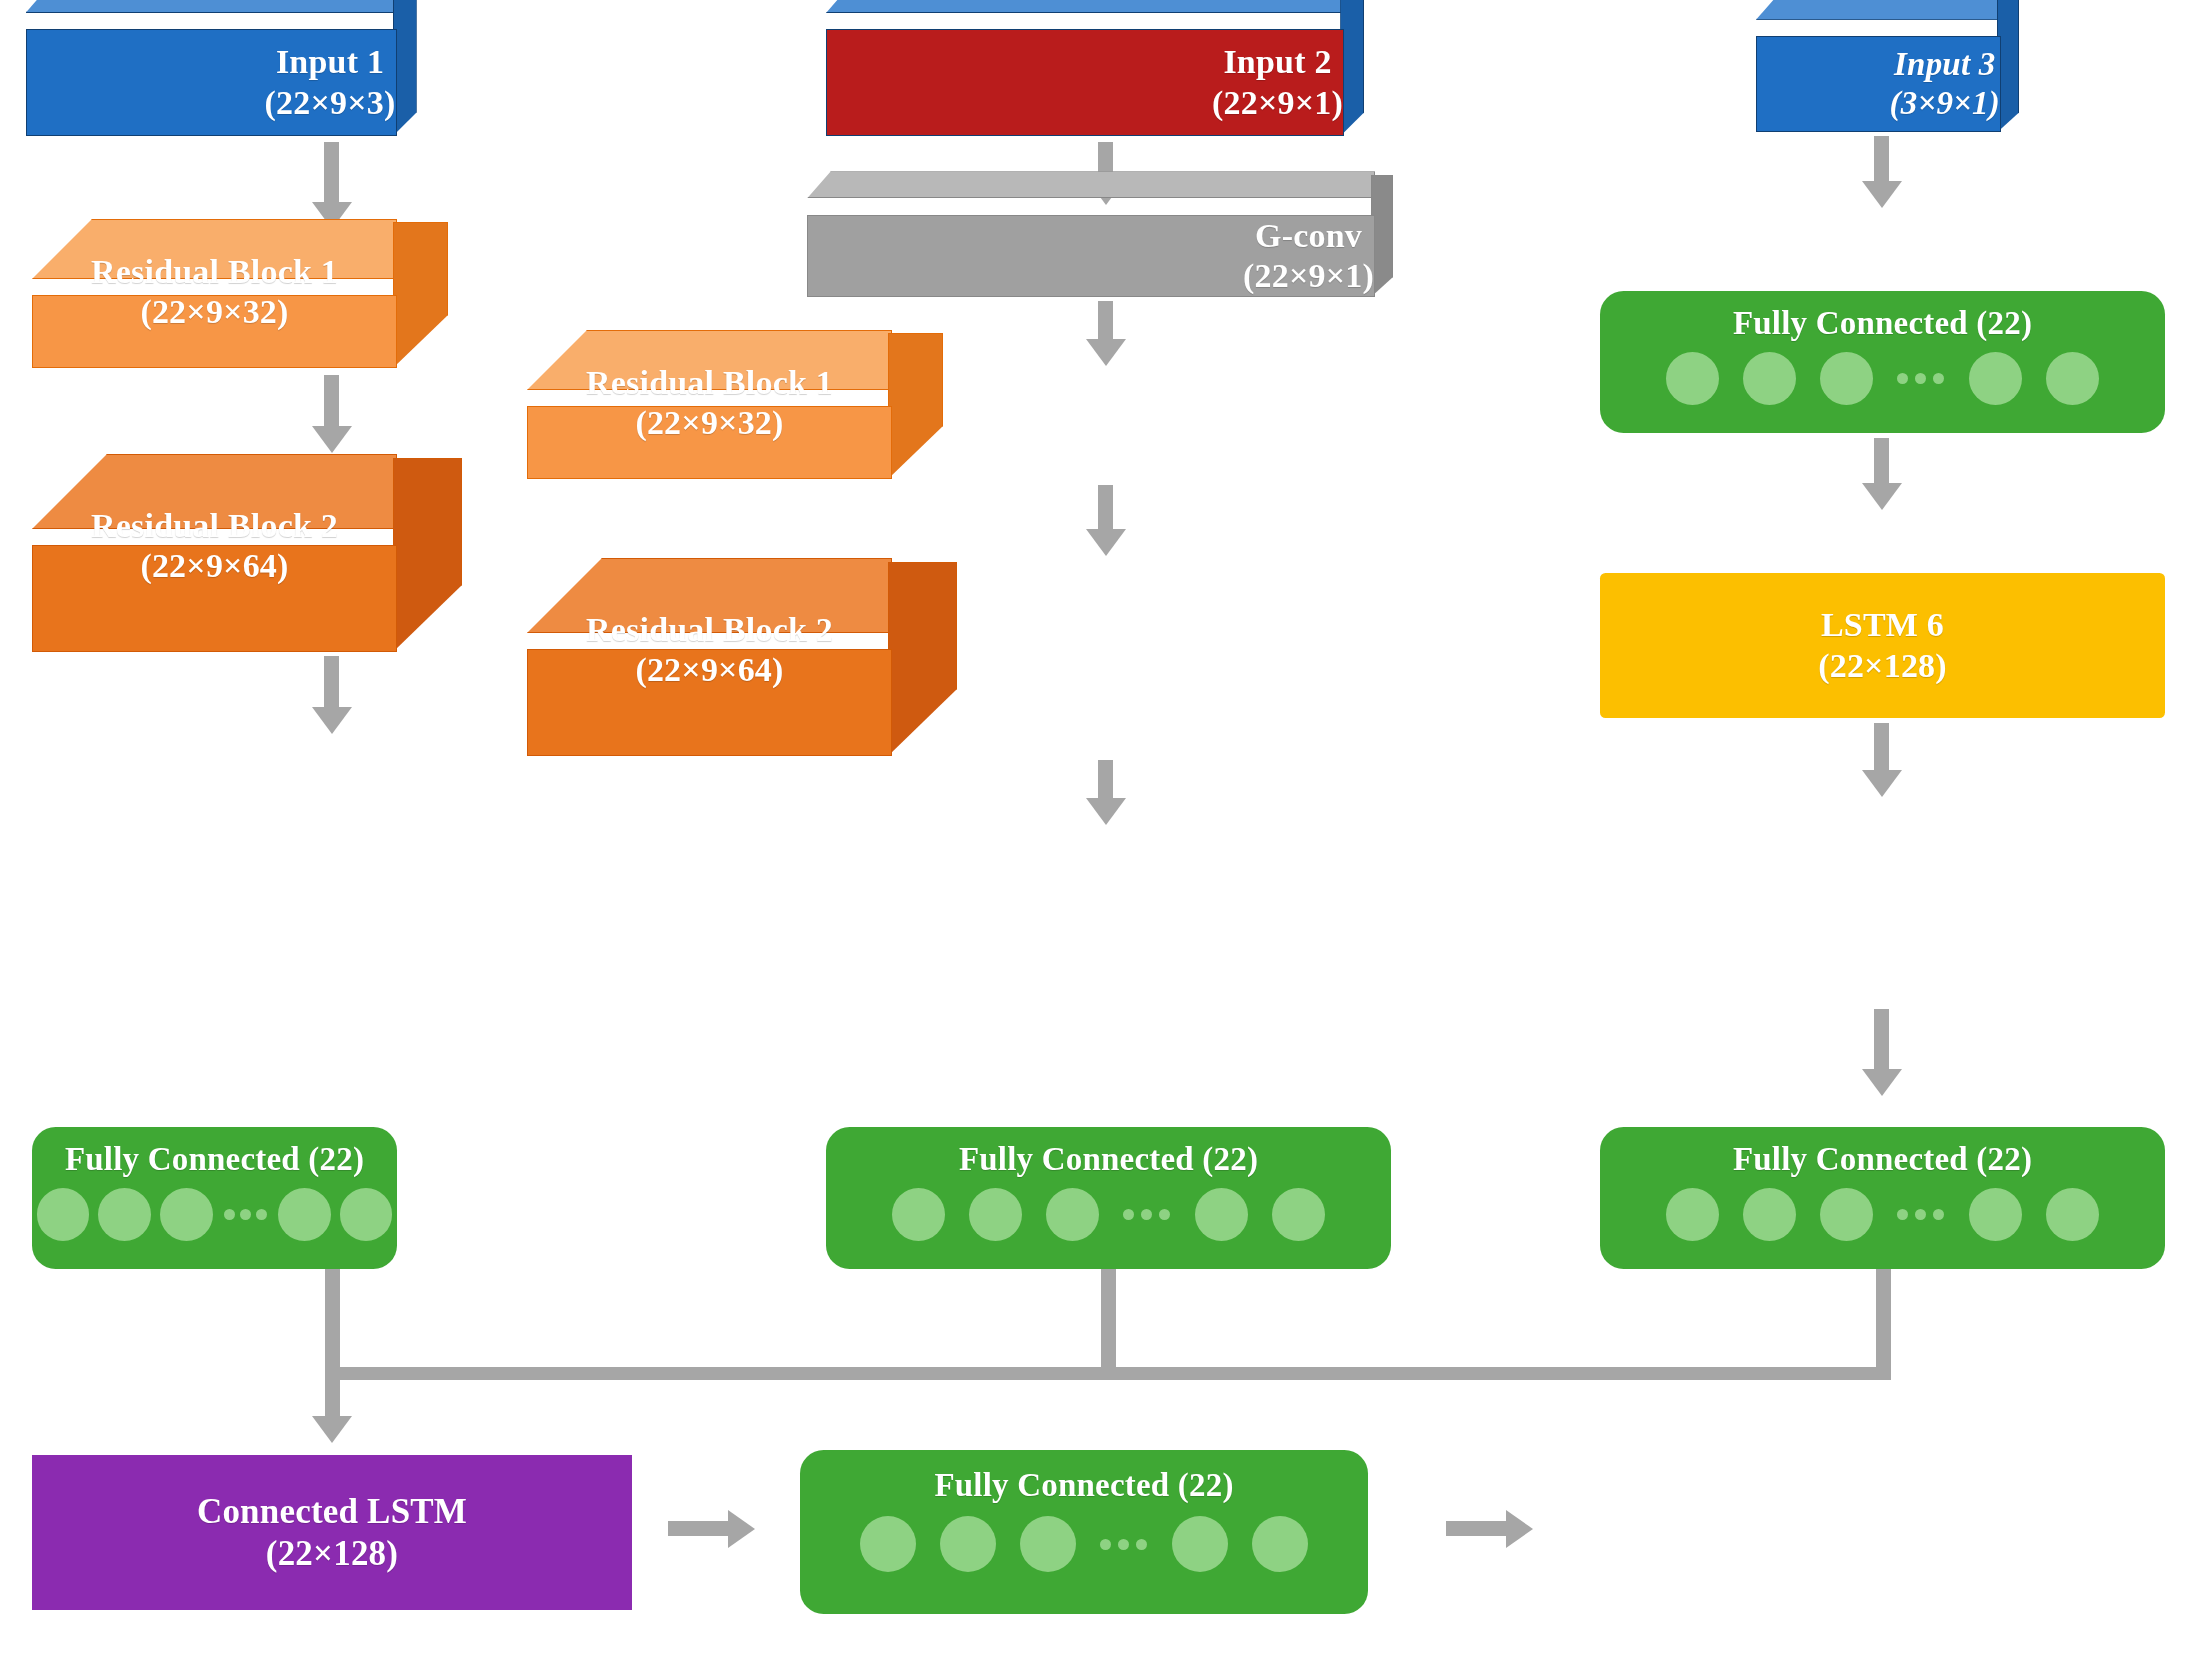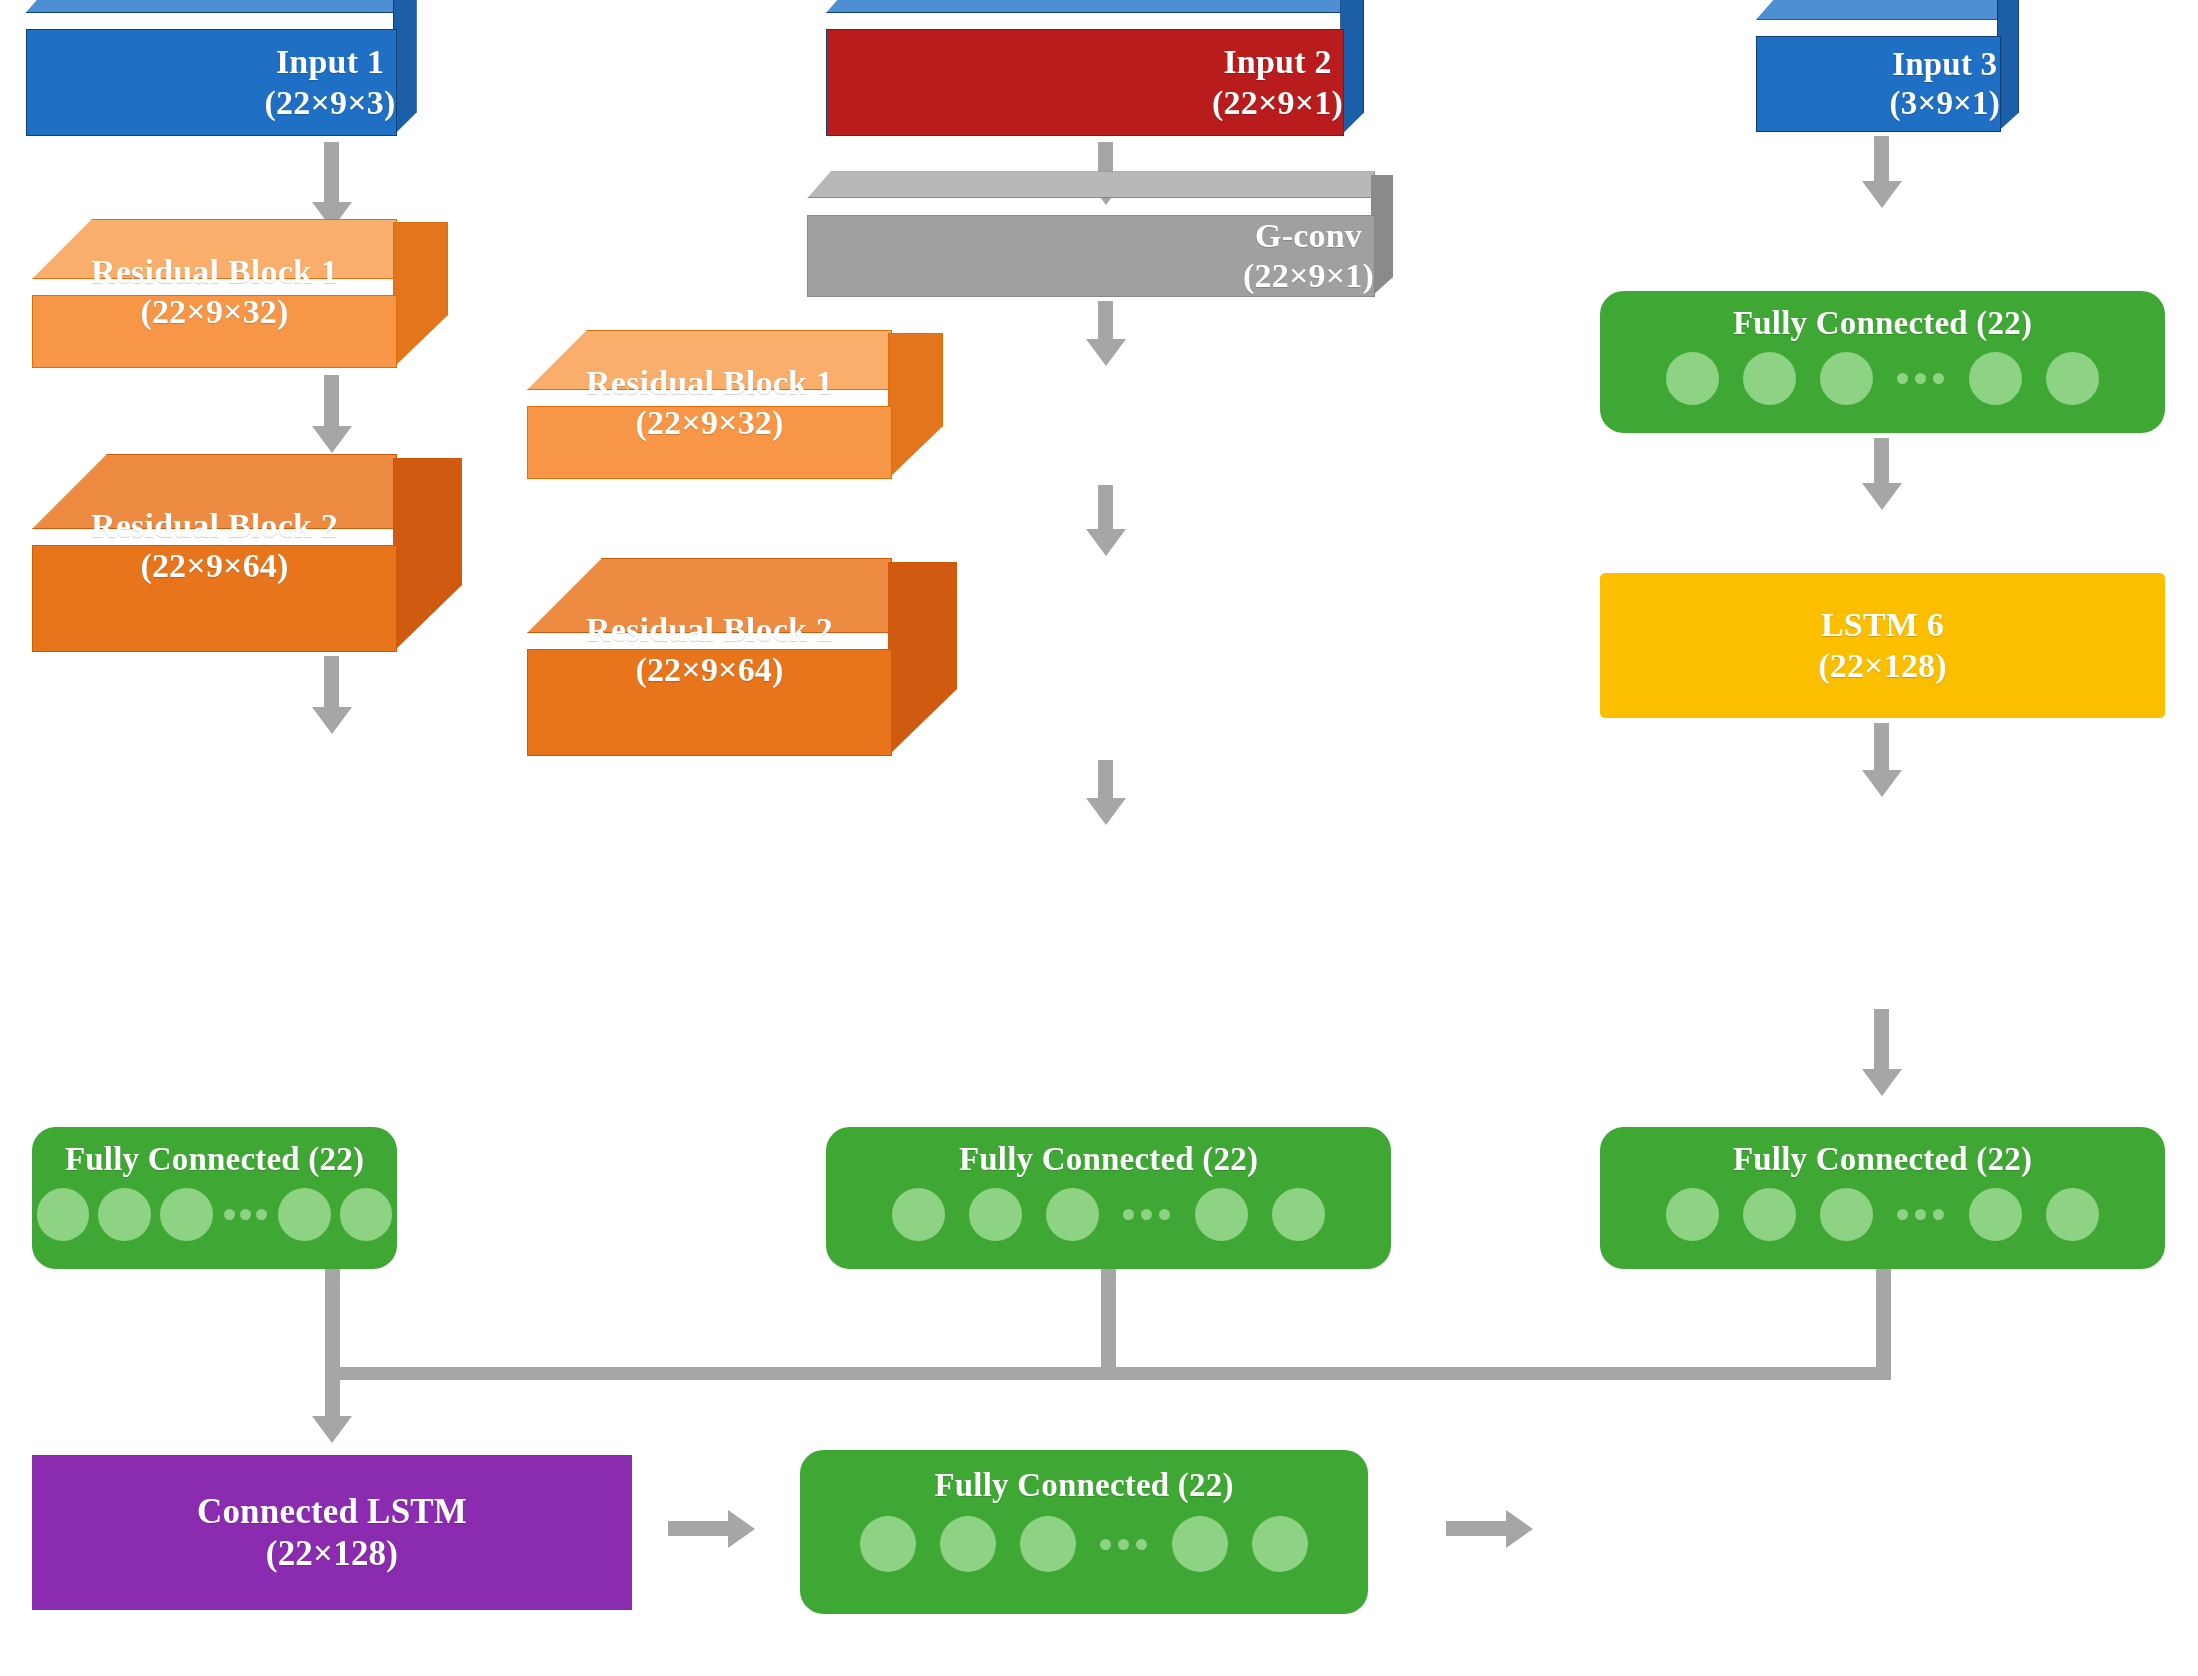--- a/index.html
+++ b/index.html
@@ -243,21 +243,21 @@
   </div>
 
   <div class="box3d" style="left:1756px;top:16.4px;width:245px;height:116px;">
     <div class="topface" style="height:27px;top:-23.6px;left:0;width:100%;
                 background:#4E8FD4;border:1.8px solid #103F72;box-sizing:border-box;
                 clip-path:polygon(23.6px 0, 100% 0, 100% 100%, 0 100%);"></div>
     <div class="sideface" style="width:22px;right:-18px;top:-20px;height:calc(100% + 20px);
                 background:#1A5FA8;border:1.8px solid #103F72;box-sizing:border-box;
                 clip-path:polygon(0 0, 100% 0, 100% calc(100% - 20px), 0 100%);"></div>
     <div class="front" style="background:#1F6FC4;border:1.8px solid #103F72;">
-      <div class="node-text" style="font-size:33px;">
+      <div class="node-text" style="font-size:33px;font-style:italic;">
         <span class="t-l1">Input 3</span>
         <span class="t-l2">(3×9×1)</span>
       </div>
     </div>
   </div>
 
   <div class="arrow" style="left:1867px;top:136px;">
     <div class="aline" style="left:7.3px;top:0;width:14.5px;height:51px;"></div>
     <div class="ahead-d" style="left:-5.5px;top:45px;"></div>
   </div>

